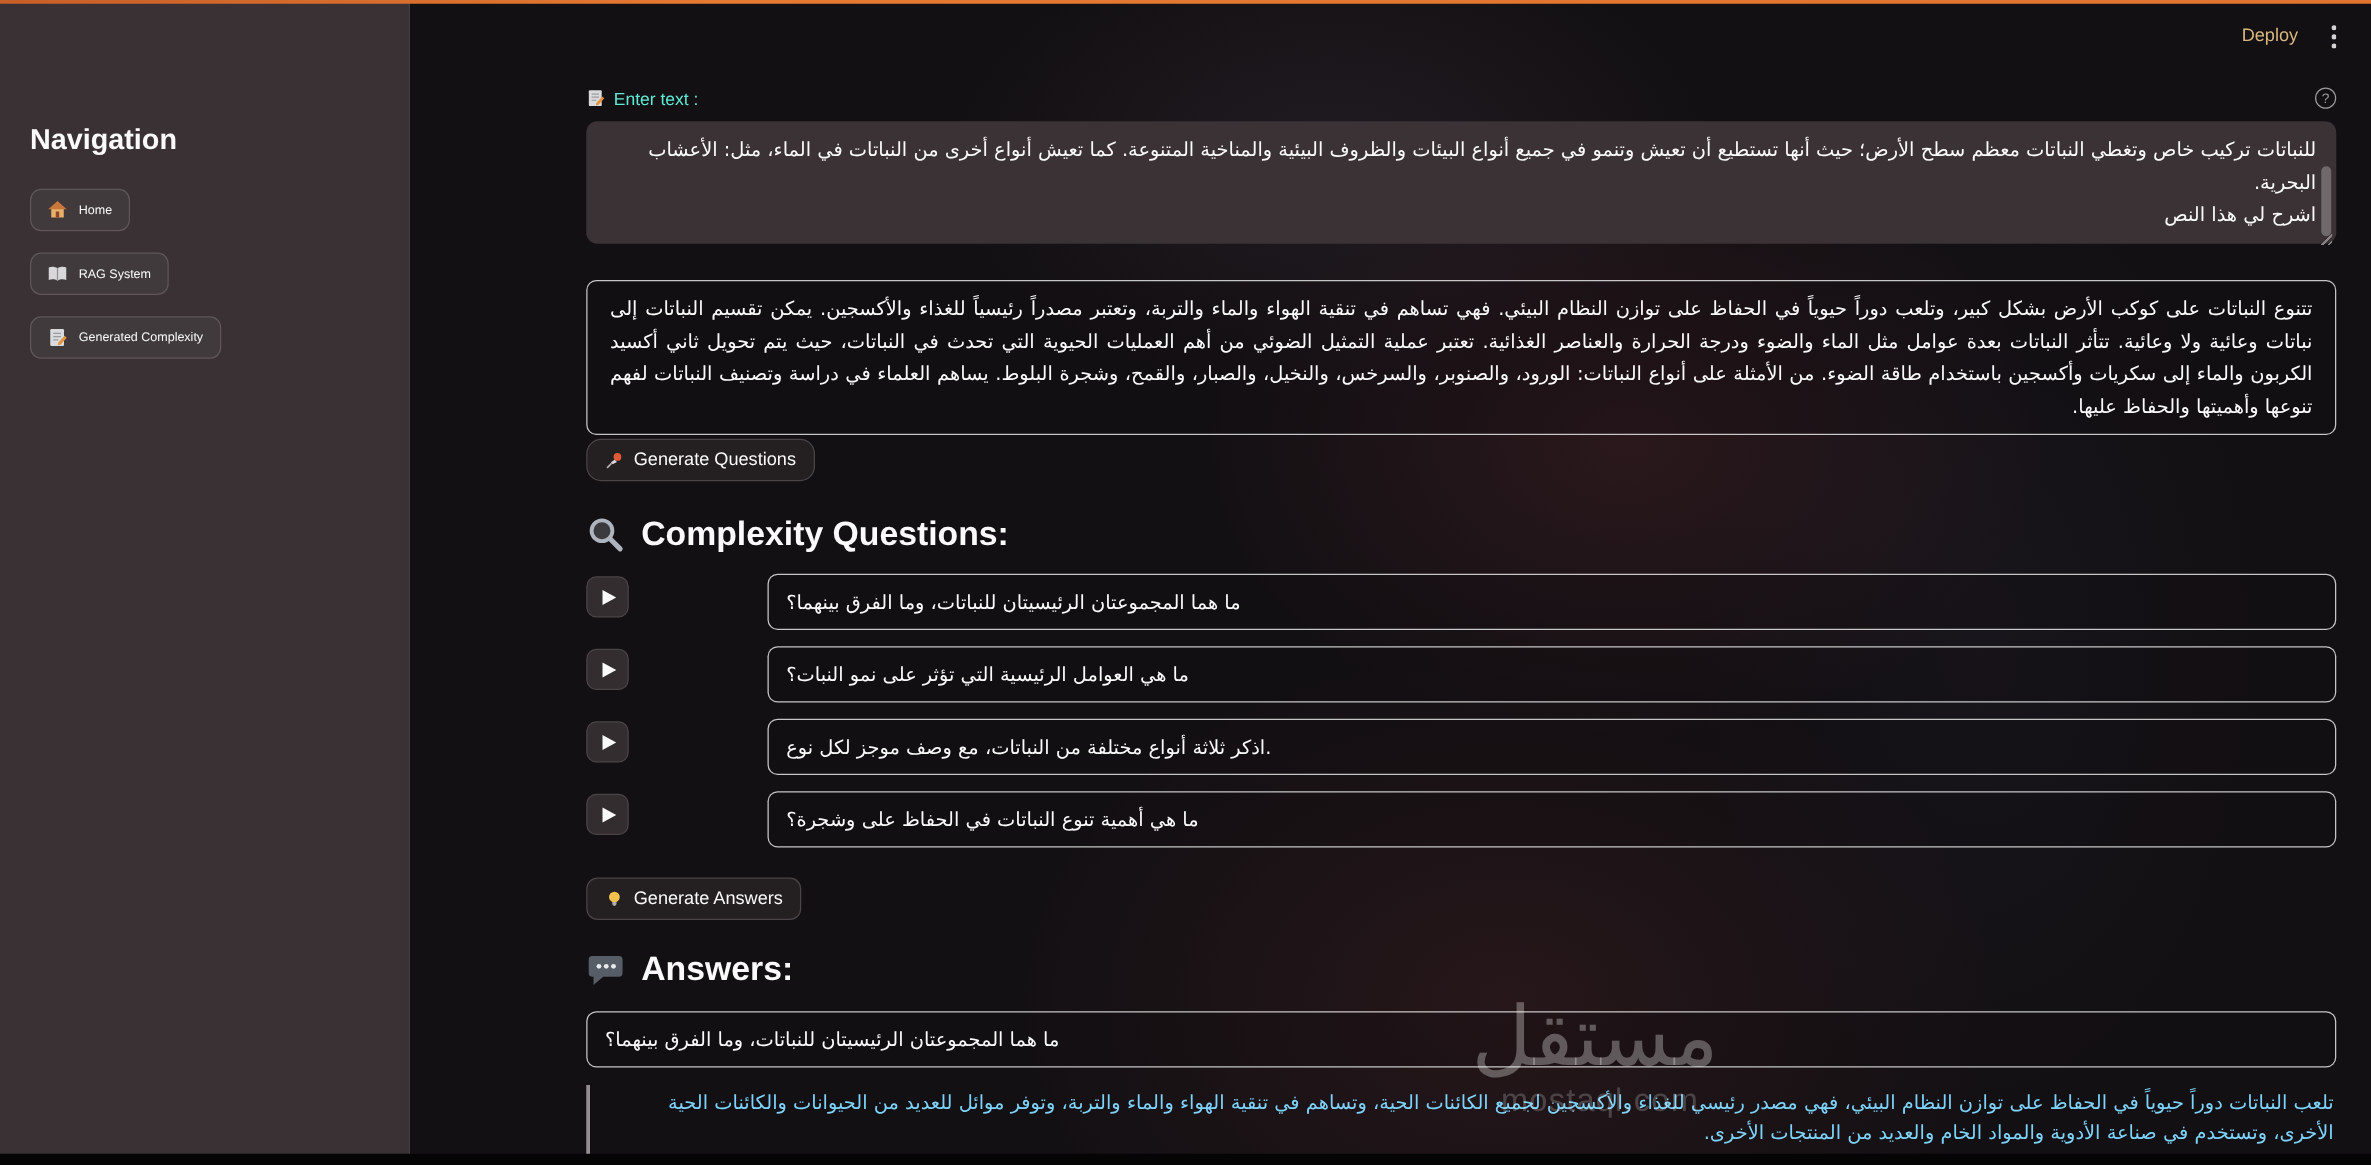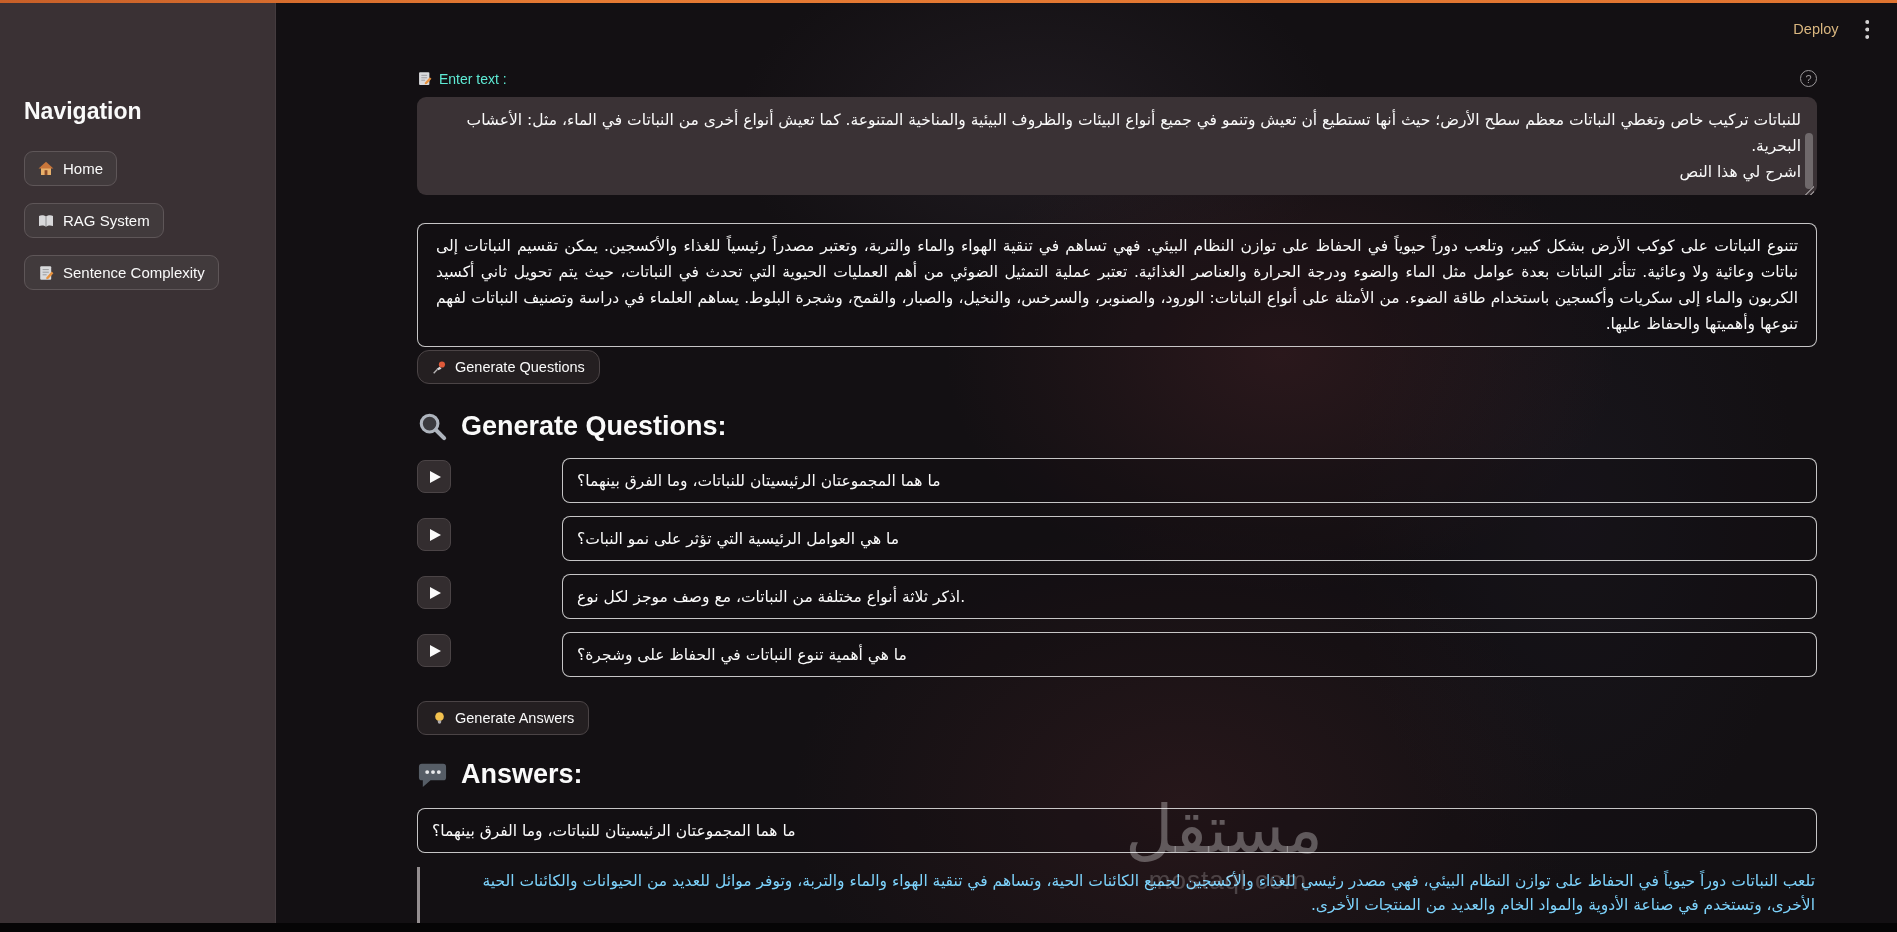--- a/index.html
+++ b/index.html
@@ -11,30 +11,30 @@
     color:#fafafa;
   }
   .top-accent { position:absolute; top:0; left:0; width:100%; height:3px;
     background:linear-gradient(90deg,#c75f28,#e57a33 30%,#e07430); z-index:70; }
   .bottom-strip { position:absolute; left:0; bottom:0; width:100%; height:9px; background:#060506; z-index:60; }
 
   .app { display:flex; width:100%; height:100%; }
 
   
   .sidebar {
-    width:276px; flex-shrink:0; height:100%;
+    width:328px; flex-shrink:0; height:100%;
     background:#3a3134; border-right:1px solid rgba(255,255,255,0.05);
     padding:98px 24px 0 24px;
   }
   .sidebar-title { font-size:23px; font-weight:bold; color:#fafafa; margin-bottom:26px; }
   .nav-btn {
     display:inline-flex; align-items:center; gap:9px;
     background:#413a3c; border:1px solid #5e5658; border-radius:9px;
     padding:8px 13px; margin-bottom:17px; cursor:pointer;
-    font-size:15px; color:#fafafa; white-space:nowrap;
+    font-size:10px; color:#fafafa; white-space:nowrap;
   }
   .nav-btn-wrap { display:flex; flex-direction:column; align-items:flex-start; }
 
   
   .main { flex:1; position:relative; height:100%; background:#131013; }
   .main::before { content:''; position:absolute; inset:0; pointer-events:none;
     background:
       radial-gradient(480px 340px at 62% 38%, rgba(96,42,48,0.30), transparent 70%),
       radial-gradient(560px 400px at 56% 86%, rgba(88,40,44,0.28), transparent 70%),
       radial-gradient(420px 260px at 47% 14%, rgba(56,48,58,0.35), transparent 72%),
@@ -164,21 +164,21 @@
       <div class="nav-btn">
         <span>
           <svg viewBox="0 0 16 16" width="16" height="16">
             <rect x="2.2" y="1.2" width="11" height="13.6" rx="1" fill="#d9dadc"></rect>
             <line x1="4.6" y1="4.6" x2="10.8" y2="4.6" stroke="#9a9b9e" stroke-width="1"></line>
             <line x1="4.6" y1="7.2" x2="10.8" y2="7.2" stroke="#9a9b9e" stroke-width="1"></line>
             <line x1="4.6" y1="9.8" x2="8.6" y2="9.8" stroke="#9a9b9e" stroke-width="1"></line>
             <path d="M8.6 12.2 L13.6 6.6 L15.4 8.2 L10.4 13.8 L8.2 14.2 Z" fill="#e8923e"></path>
           </svg>
         </span>
-        <span>Sentence Complexity</span>
+        <span>Generated Complexity</span>
       </div>
 
     </div>
   </aside>
 
   <div class="main">
 
     <div class="header">
       <span class="deploy">Deploy</span>
       <span class="kebab">
@@ -235,21 +235,21 @@
       </div>
 
       
       <div class="section-heading heading-questions">
         <span>
           <svg viewBox="0 0 32 32" width="31" height="31">
             <circle cx="13" cy="13" r="8.6" fill="#cdd3db" fill-opacity="0.22" stroke="#aeb4bd" stroke-width="3.2"></circle>
             <line x1="19.6" y1="19.6" x2="28" y2="28" stroke="#aeb4bd" stroke-width="4.2" stroke-linecap="round"></line>
           </svg>
         </span>
-        <span>Generate Questions:</span>
+        <span>Complexity Questions:</span>
       </div>
 
       
       <div class="q-row">
         <div class="play-btn">
           <span class="play-tri"></span>
         </div>
         <div class="q-box">ما هما المجموعتان الرئيسيتان للنباتات، وما الفرق بينهما؟</div>
       </div>
 

